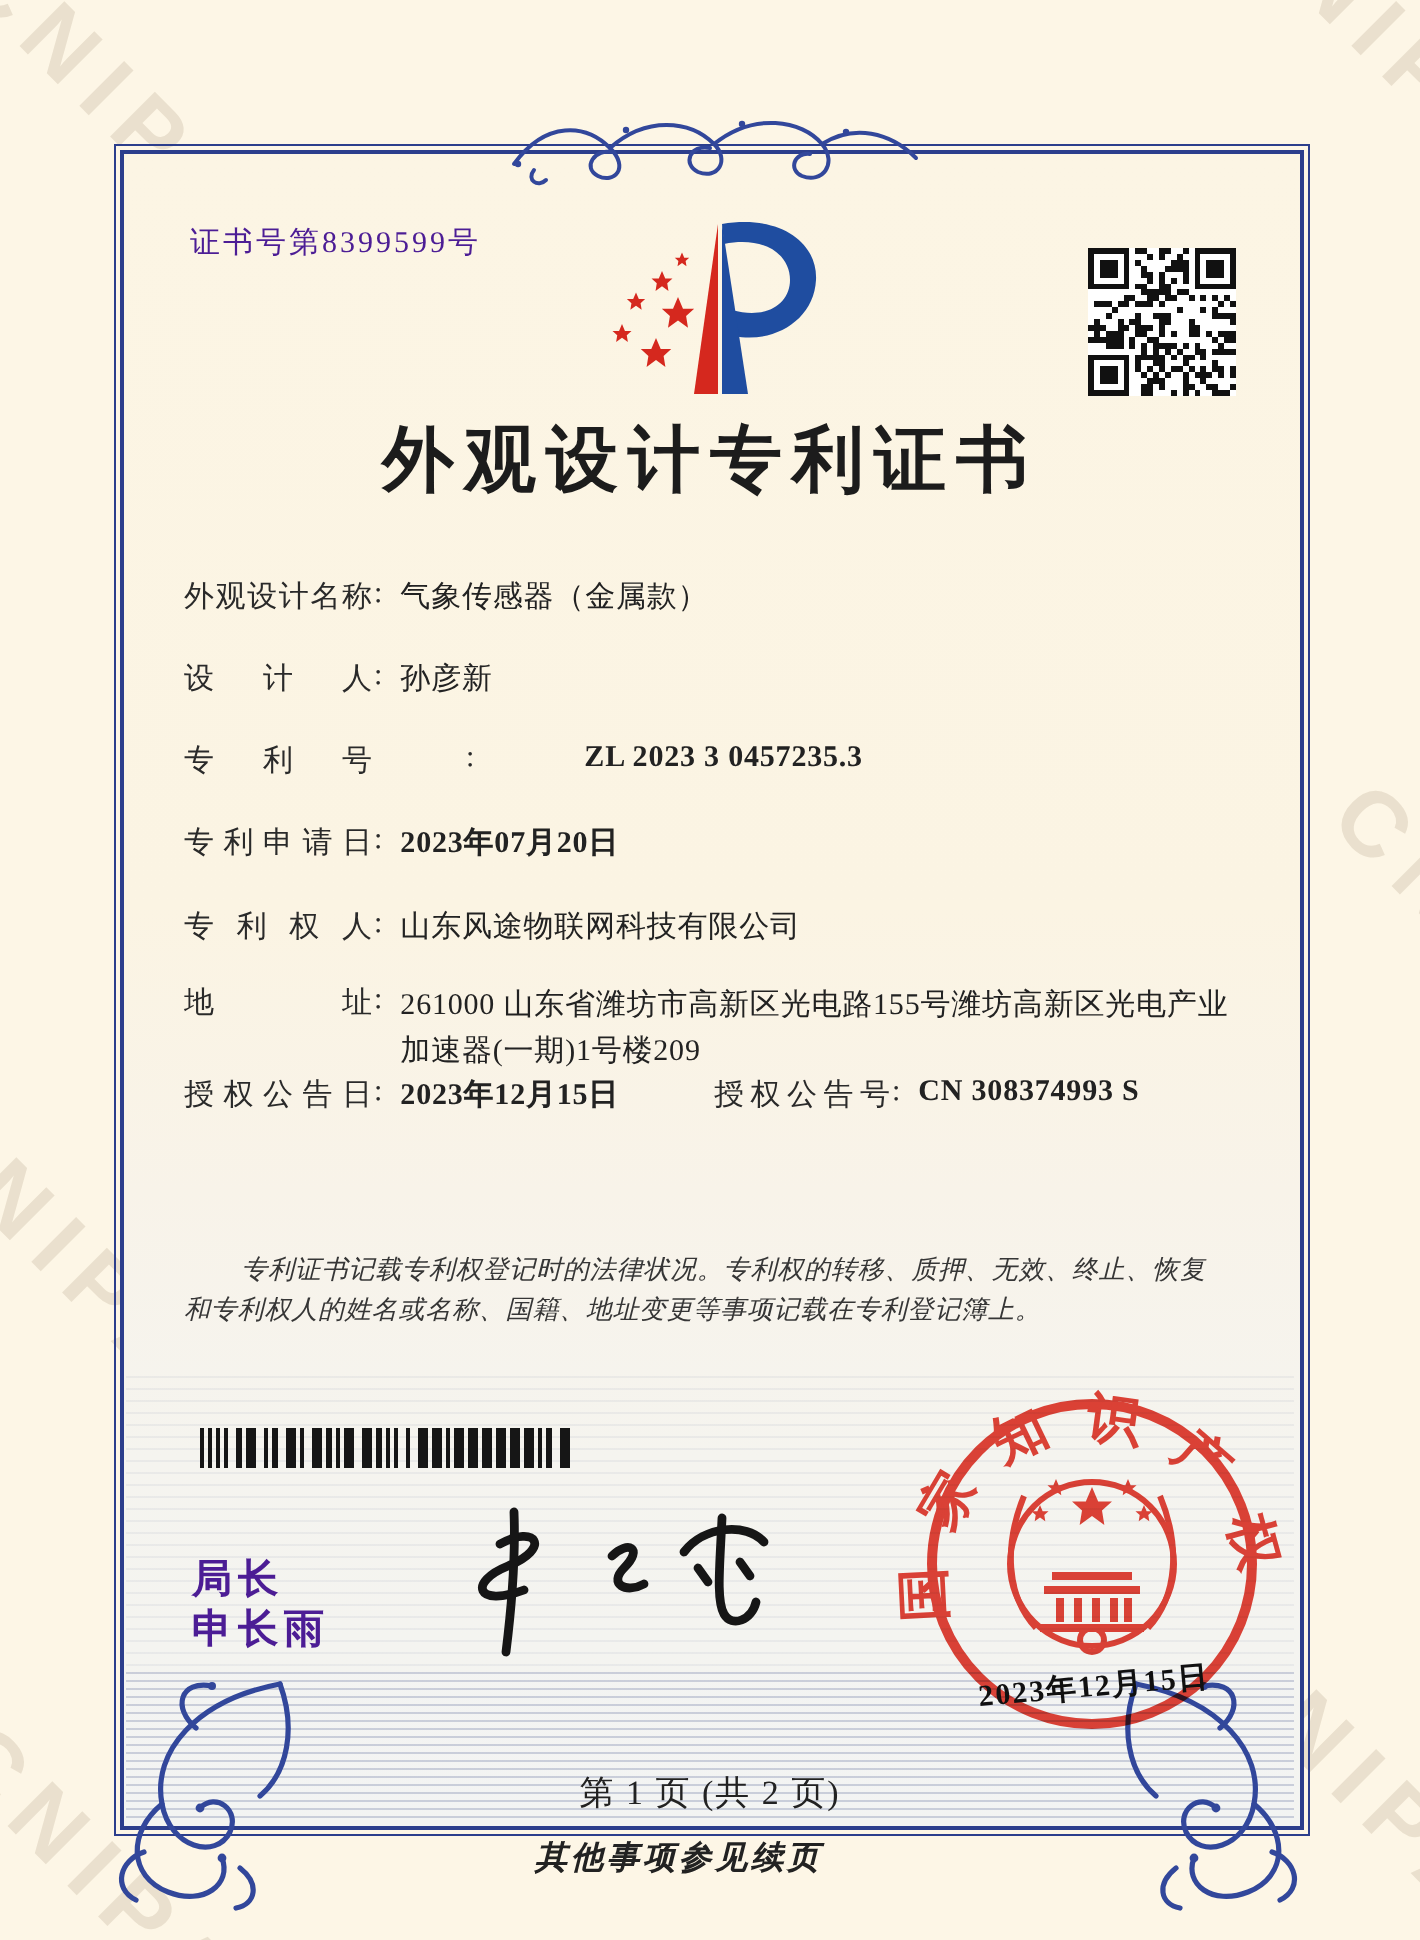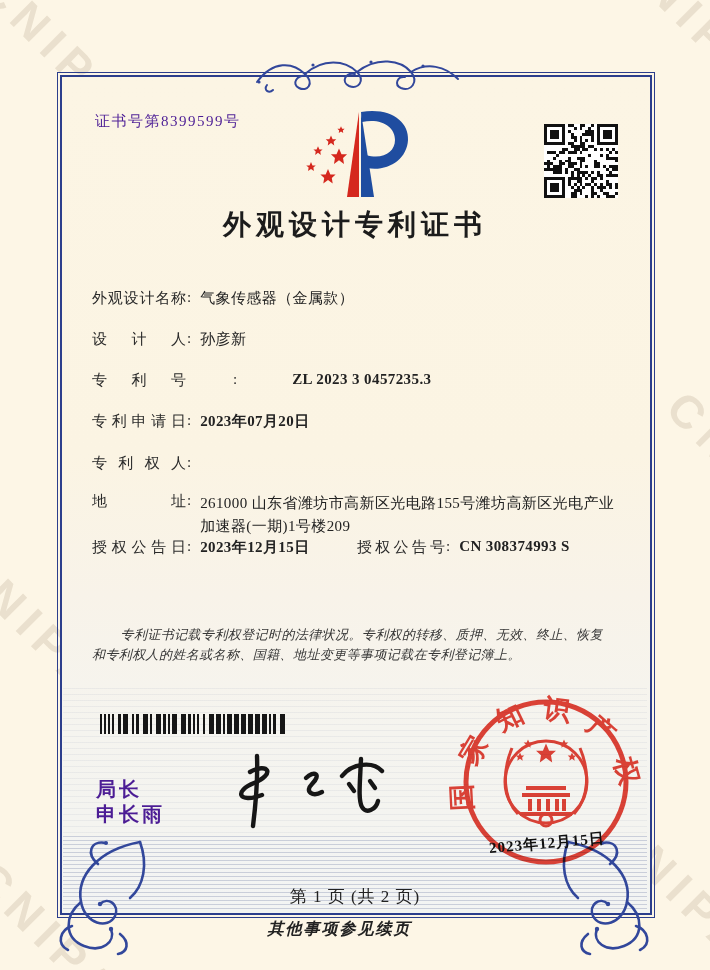--- a/index.html
+++ b/index.html
@@ -12,21 +12,21 @@
   .wm.inner{color:rgba(190,174,146,0.28);}
   
   .panel{position:absolute;left:60px;top:75px;width:588px;height:836px;
          border:2px solid #2c3e8c;outline:1px solid #2c3e8c;outline-offset:2px;
          background:linear-gradient(180deg,#fcf5e4 0%,#fbf4e3 45%,#f8f3e9 62%,#f5f4ef 78%,#f3f4f1 100%);}
   .waves{position:absolute;left:63px;top:688px;width:584px;height:148px;
          background:repeating-linear-gradient(180deg,rgba(130,140,170,0.10) 0 1px,rgba(0,0,0,0) 1px 6px);}
   .band{position:absolute;left:63px;top:836px;width:584px;height:74px;
         background:repeating-linear-gradient(180deg,rgba(105,118,165,0.30) 0 1px,rgba(242,244,249,0.25) 1px 4px);}
   .cert-no{position:absolute;left:95px;top:112px;font-size:15px;letter-spacing:1.5px;color:#4c1d95;}
-  .title{position:absolute;left:0;top:206px;width:710px;text-align:center;font-size:28px;
+  .title{position:absolute;left:0;top:206px;width:710px;text-align:center;font-size:36px;
          font-weight:700;letter-spacing:5px;color:#1c1c1c;}
   .frow{position:absolute;display:flex;align-items:flex-start;font-size:15px;color:#2a2a2a;}
   .flabel{display:inline-block;width:94px;text-align:justify;text-align-last:justify;flex:none;}
   .flabel.short{width:88px;}
   .fcolon{flex:none;margin:0 9px 0 1px;}
   .fvalue{letter-spacing:0.4px;font-weight:600;color:#222;}
   .fvalue.plain{font-weight:400;}
   .fvalue.addr{width:424px;line-height:1.5;}
   .para{position:absolute;left:92px;width:516px;font-size:13px;font-style:italic;
         line-height:20px;text-indent:2.2em;color:#363636;letter-spacing:0.4px;font-weight:500;}
@@ -345,20 +345,21 @@
     <span class="fvalue">ZL 2023 3 0457235.3</span>
   </div>
   <div class="frow" style="left:92px;top:412px;">
     <span class="flabel">专利申请日</span>
       <span class="fcolon">:</span>
     <span class="fvalue">2023年07月20日</span>
   </div>
   <div class="frow" style="left:92px;top:454px;">
     <span class="flabel">专利权人</span>
       <span class="fcolon">:</span>
+    <span class="fvalue plain">山东风途物联网科技有限公司</span>
   </div>
   <div class="frow" style="left:92px;top:492px;">
     <span class="flabel">地址</span>
       <span class="fcolon">:</span>
     <span class="fvalue plain addr">261000 山东省潍坊市高新区光电路155号潍坊高新区光电产业加速器(一期)1号楼209</span>
   </div>
   <div class="frow" style="left:92px;top:538px;">
     <span class="flabel">授权公告日</span>
       <span class="fcolon">:</span>
     <span class="fvalue">2023年12月15日</span>

